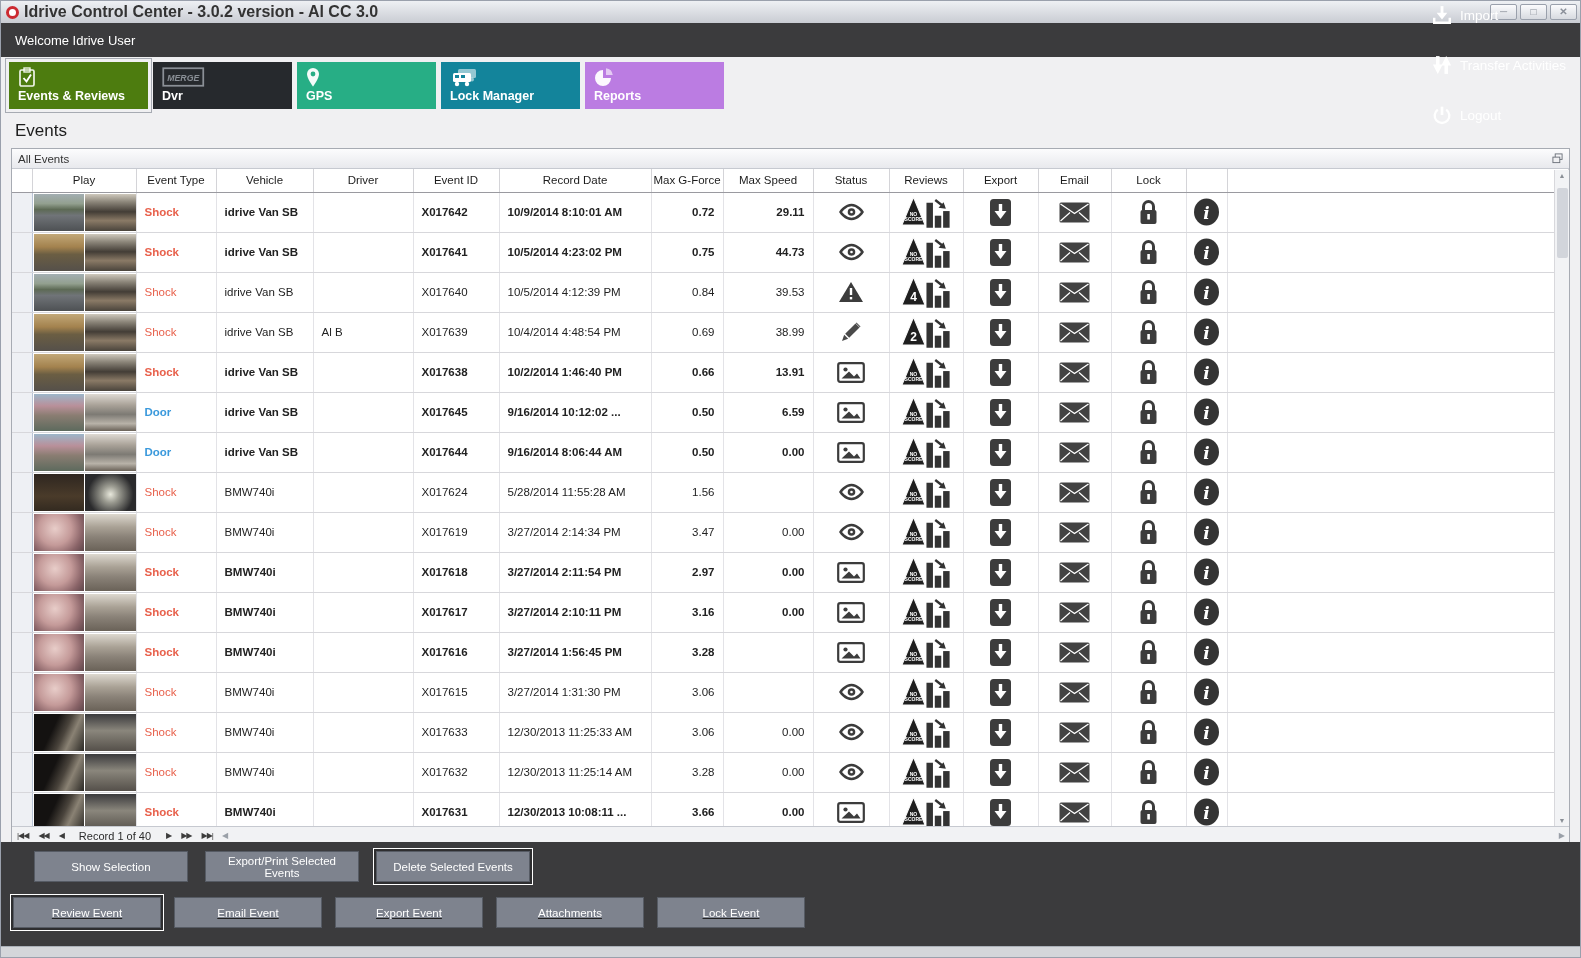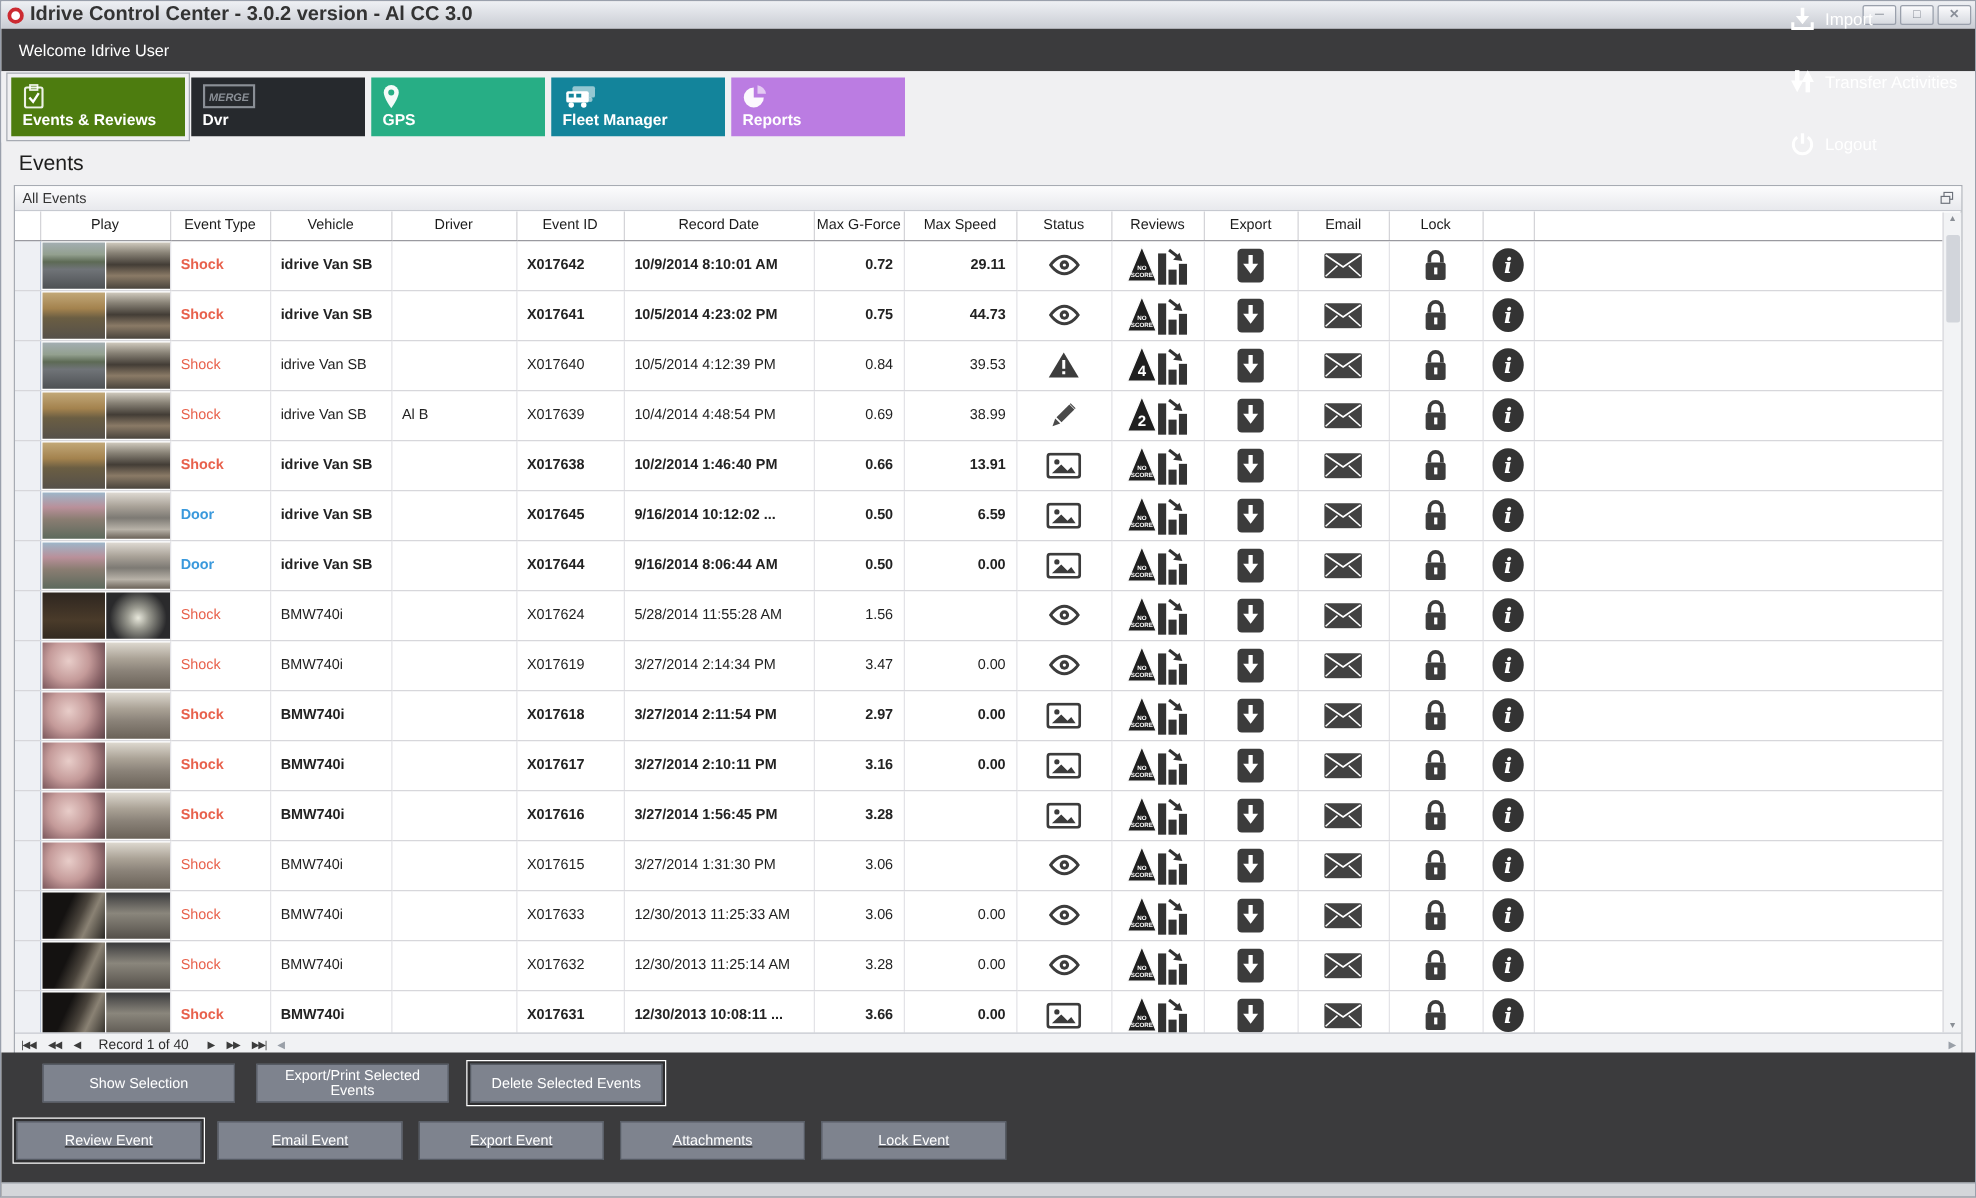--- a/index.html
+++ b/index.html
@@ -182,21 +182,21 @@
               <circle cx="22" cy="12.5" r="2"></circle>
             </g>
             <g fill="#fff">
               <rect x="3" y="6" width="18" height="9" rx="1.5"></rect>
               <rect x="5" y="8" width="4" height="3" fill="#13849b"></rect>
               <rect x="11" y="8" width="4" height="3" fill="#13849b"></rect>
               <circle cx="7" cy="17" r="2.2"></circle>
               <circle cx="17" cy="17" r="2.2"></circle>
             </g>
           </svg></span>
-        <span class="tab-label">Fleet Manager</span>
+        <span class="tab-label">Lock Manager</span>
       </div>
       <div class="tab" style="background:#bb7ce2">
         <span class="tab-icon"><svg viewBox="0 0 20 20">
             <path d="M9 3 A8 8 0 1 0 17 11 L9 11 Z" fill="rgba(255,255,255,.95)"></path>
             <path d="M12 8 V1.2 A8 8 0 0 1 18.8 8 Z" fill="rgba(255,255,255,.6)"></path>
           </svg></span>
         <span class="tab-label">Reports</span>
       </div>
     </div>
 

